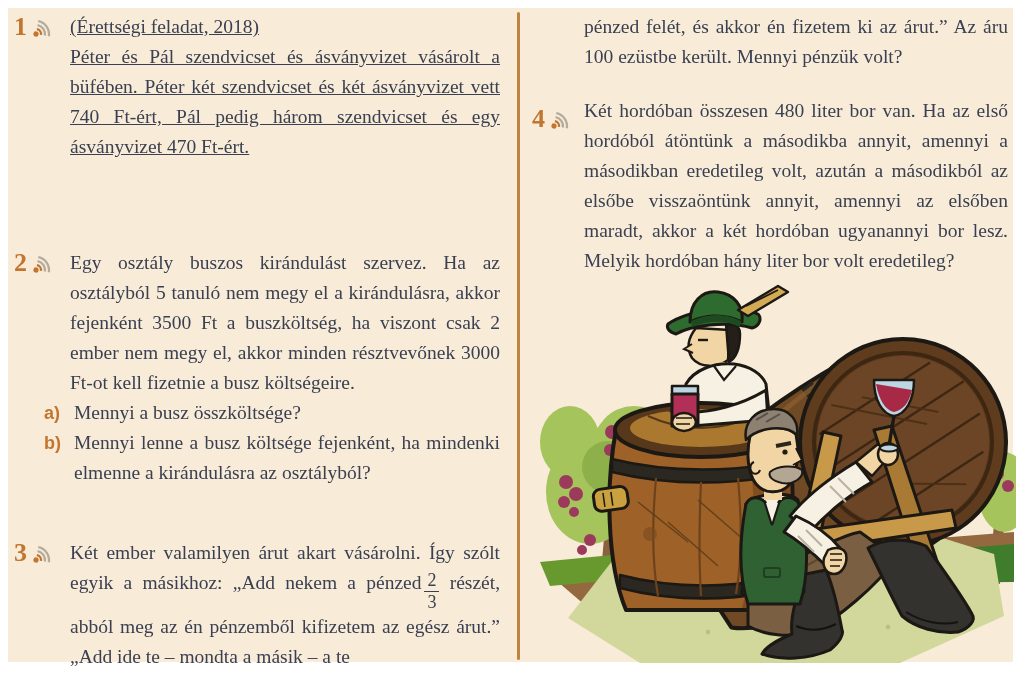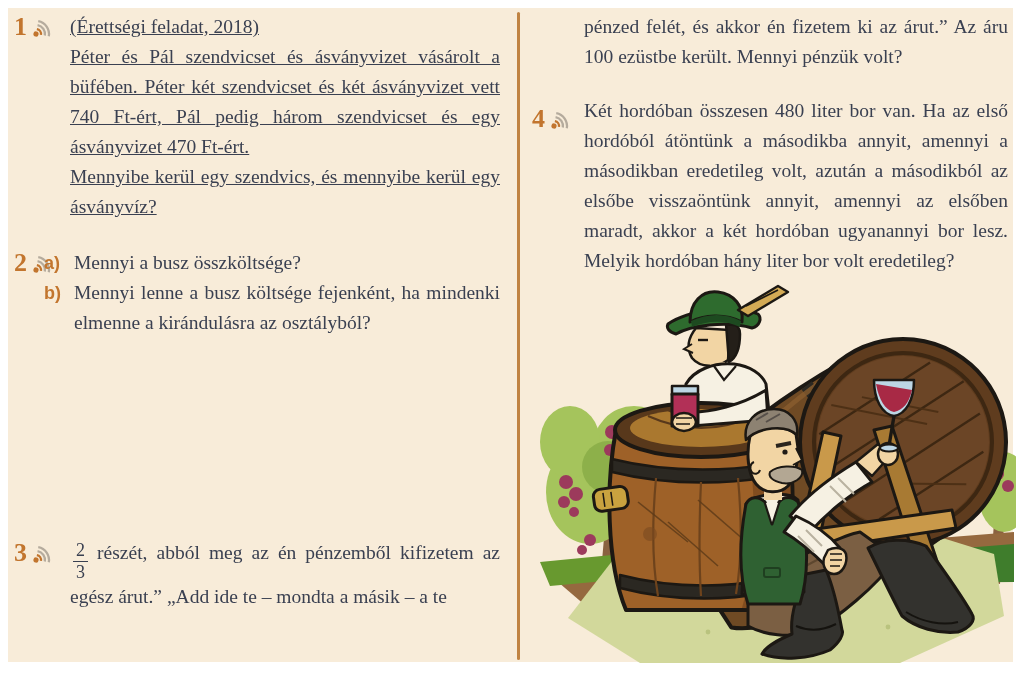--- a/index.html
+++ b/index.html
@@ -69,35 +69,35 @@
         <circle cx="5" cy="14" r="2.6" fill="var(--accent)"></circle>
         <path d="M5,9 a5,5 0 0 1 5,5" fill="none" stroke="var(--accent)" stroke-width="2.3"></path>
         <path d="M5,5 a9,9 0 0 1 9,9" fill="none" stroke="var(--icon_gray)" stroke-width="2.3"></path>
         <path d="M5,1 a13,13 0 0 1 13,13" fill="none" stroke="var(--icon_gray)" stroke-width="2.3"></path>
       </g>
     </svg>
   </div>
   <div class="block" style="left:62px;top:4px;width:430px;text-decoration:underline;">
     <p>(Érettségi feladat, 2018)</p>
     <p>Péter és Pál szendvicset és ásványvizet vásárolt a büfében. Péter két szendvicset és két ásványvizet vett 740 Ft-ért, Pál pedig három szendvicset és egy ásványvizet 470 Ft-ért.</p>
-    <p>Mennyibe kerül egy szendvics, és mennyibe kerül egy ásványvíz?</p>
   </div>
 
   <div class="marker" style="left:6px;top:242px;">
     <span class="num">2</span>
     <svg width="21" height="18" viewBox="0 0 21 18">
       <g transform="rotate(10 5 14)">
         <circle cx="5" cy="14" r="2.6" fill="var(--accent)"></circle>
         <path d="M5,9 a5,5 0 0 1 5,5" fill="none" stroke="var(--accent)" stroke-width="2.3"></path>
         <path d="M5,5 a9,9 0 0 1 9,9" fill="none" stroke="var(--icon_gray)" stroke-width="2.3"></path>
         <path d="M5,1 a13,13 0 0 1 13,13" fill="none" stroke="var(--icon_gray)" stroke-width="2.3"></path>
       </g>
     </svg>
   </div>
   <div class="block" style="left:62px;top:240px;width:430px;">
+    <p>Egy osztály buszos kirándulást szervez. Ha az osztályból 5 tanuló nem megy el a kirándulásra, akkor fejenként 3500 Ft a buszköltség, ha viszont csak 2 ember nem megy el, akkor minden résztvevőnek 3000 Ft-ot kell fizetnie a busz költségeire.</p>
     <ul class="subs">
       <li>
         <span class="sub-label">a)</span>
         <span>Mennyi a busz összköltsége?</span>
       </li>
       <li>
         <span class="sub-label">b)</span>
         <span>Mennyi lenne a busz költsége fejenként, ha mindenki elmenne a kirándulásra az osztályból?</span>
       </li>
     </ul>
@@ -108,21 +108,21 @@
     <svg width="21" height="18" viewBox="0 0 21 18">
       <g transform="rotate(10 5 14)">
         <circle cx="5" cy="14" r="2.6" fill="var(--accent)"></circle>
         <path d="M5,9 a5,5 0 0 1 5,5" fill="none" stroke="var(--accent)" stroke-width="2.3"></path>
         <path d="M5,5 a9,9 0 0 1 9,9" fill="none" stroke="var(--icon_gray)" stroke-width="2.3"></path>
         <path d="M5,1 a13,13 0 0 1 13,13" fill="none" stroke="var(--icon_gray)" stroke-width="2.3"></path>
       </g>
     </svg>
   </div>
   <div class="block" style="left:62px;top:530px;width:430px;">
-    <p><span class="frac"><span class="fnum">2</span><span class="fden">3</span></span> <span>részét, abból meg az én pénzemből kifizetem az egész árut.” „Add ide te – mondta a másik – a te</span></p>
+    <p><span>Két ember valamilyen árut akart vásárolni. Így szólt egyik a másikhoz: „Add nekem a pénzed</span><span class="frac"><span class="fnum">2</span><span class="fden">3</span></span> <span>részét, abból meg az én pénzemből kifizetem az egész árut.” „Add ide te – mondta a másik – a te</span></p>
   </div>
 
   <div class="block" style="left:576px;top:4px;width:424px;">
     <p>pénzed felét, és akkor én fizetem ki az árut.” Az áru 100 ezüstbe került. Mennyi pénzük volt?</p>
   </div>
 
   <div class="marker" style="left:524px;top:98px;">
     <span class="num">4</span>
     <svg width="21" height="18" viewBox="0 0 21 18">
       <g transform="rotate(10 5 14)">

